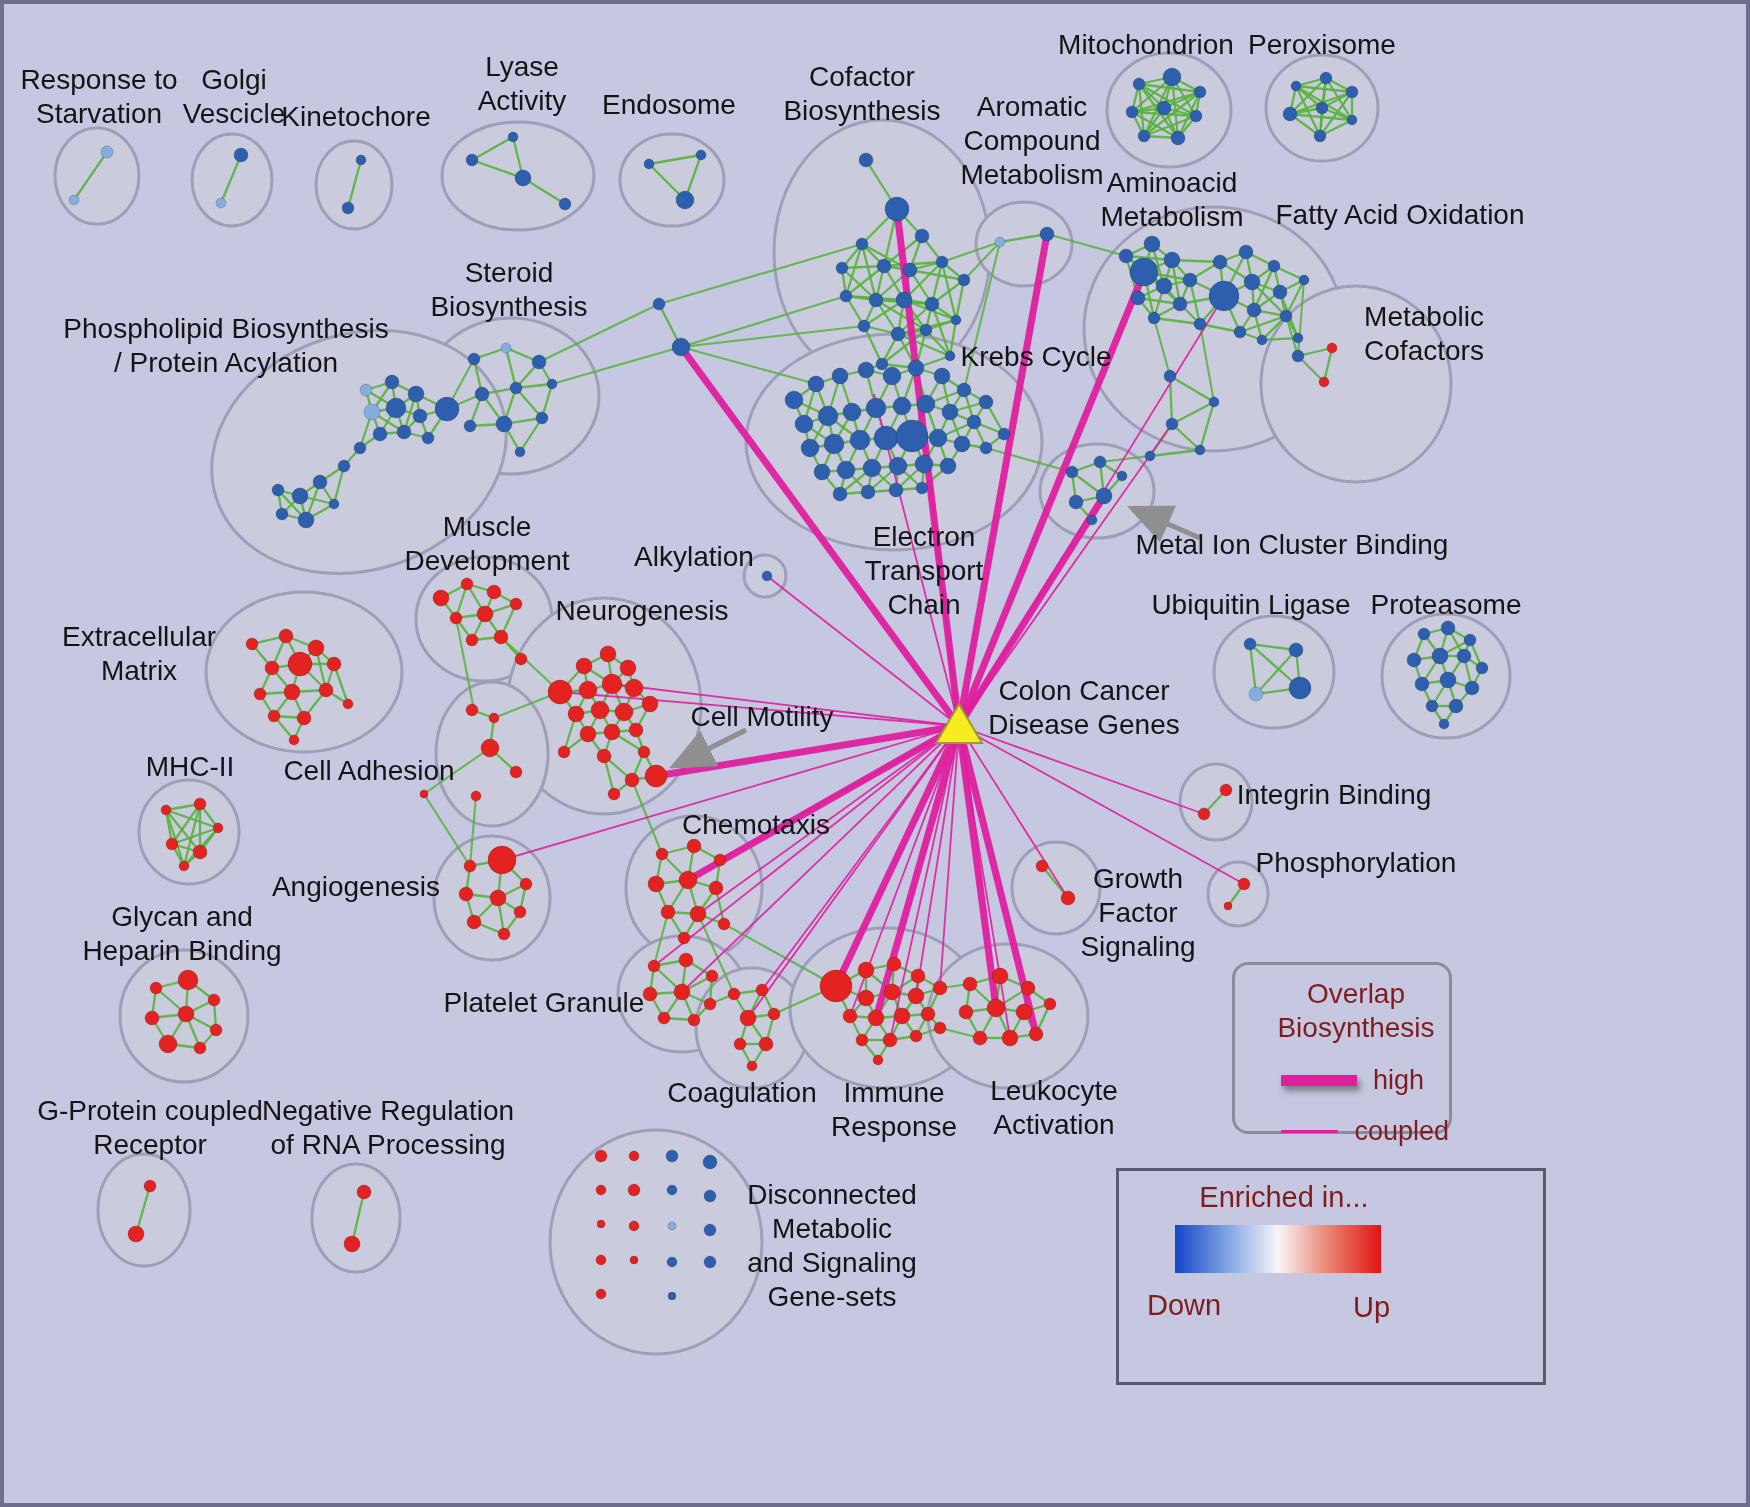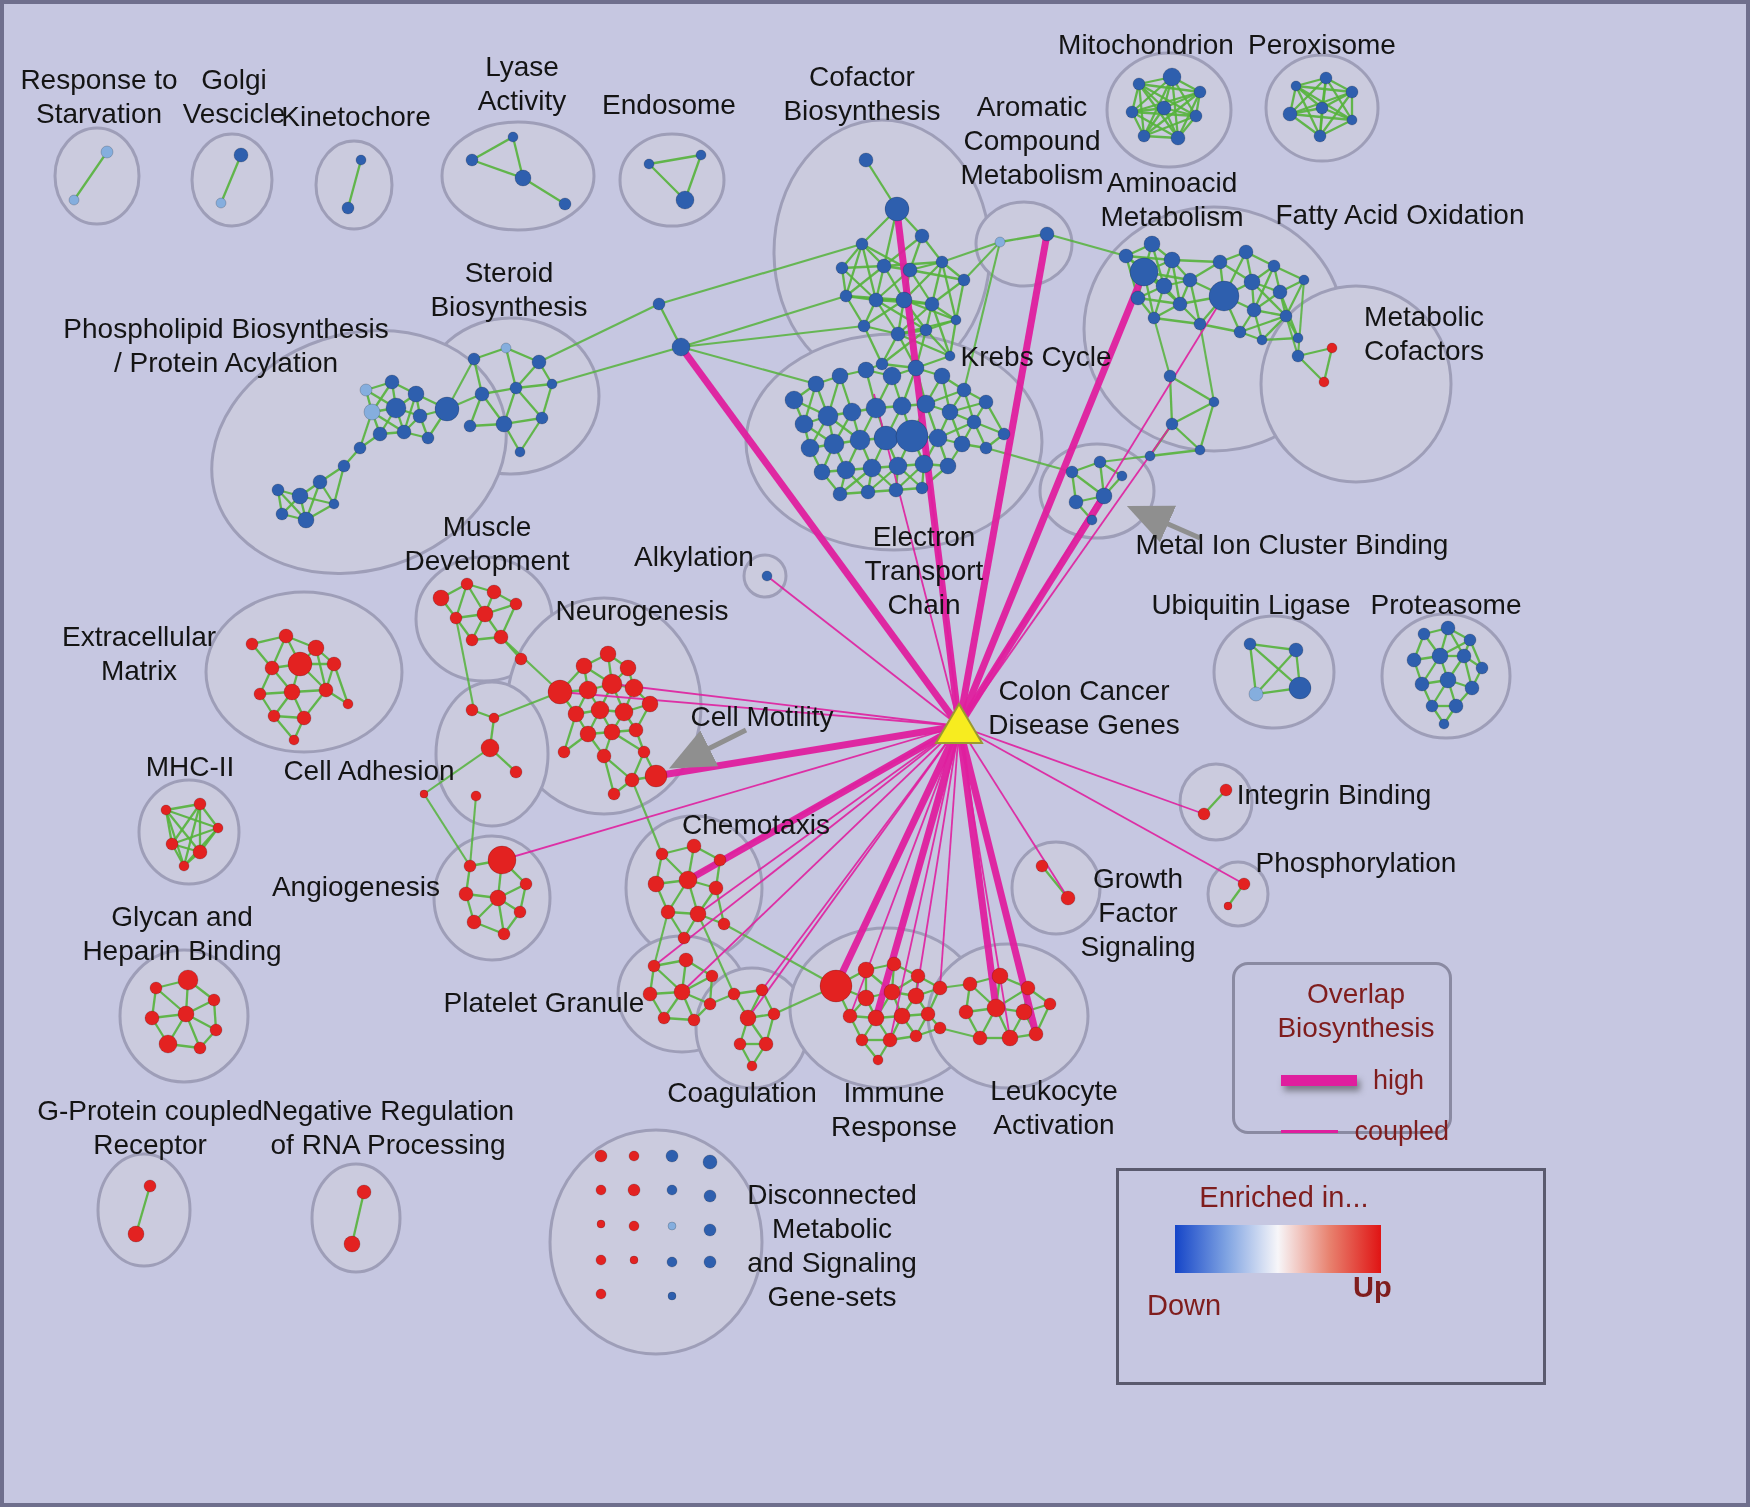--- a/index.html
+++ b/index.html
@@ -14,21 +14,21 @@
   .lg-row{display:flex;align-items:center;margin:20px 0 0 18px;font-size:27px;text-align:center;}
   .line-high{display:inline-block;width:76px;height:11px;background:#df1f9e;
              box-shadow:3px 5px 6px rgba(60,60,60,.55);margin-right:16px;}
   .line-mod{display:inline-block;width:76px;height:3px;background:#df1f9e;margin-right:16px;}
   #legend-enriched{left:1112px;top:1164px;width:430px;height:217px;
                    border:3px solid #5a5a6e;box-sizing:border-box;}
   .en-title{position:absolute;left:20px;top:10px;width:290px;text-align:center;font-size:29px;}
   .gradient{position:absolute;left:56px;top:54px;width:206px;height:48px;
             background:linear-gradient(to right,#1545c8,#7fa3e2,#f7f6f9,#e8826f,#e01414);}
   .down-label{position:absolute;left:28px;top:118px;font-size:29px;text-align:right;}
-  .up-label{position:absolute;left:234px;top:100px;font-size:29px;font-weight:bold;}
+  .up-label{position:absolute;left:234px;top:120px;font-size:29px;}
   .note{position:absolute;left:292px;top:50px;width:140px;text-align:center;
         font-size:26px;line-height:31px;}
 </style>
 </head>
 <body>
 
 <div id="canvas">
   <svg id="net" width="1750" height="1507" viewBox="0 0 1750 1507">
       <defs>
         <marker id="ah" markerWidth="9" markerHeight="8" refX="7" refY="4" orient="auto">

